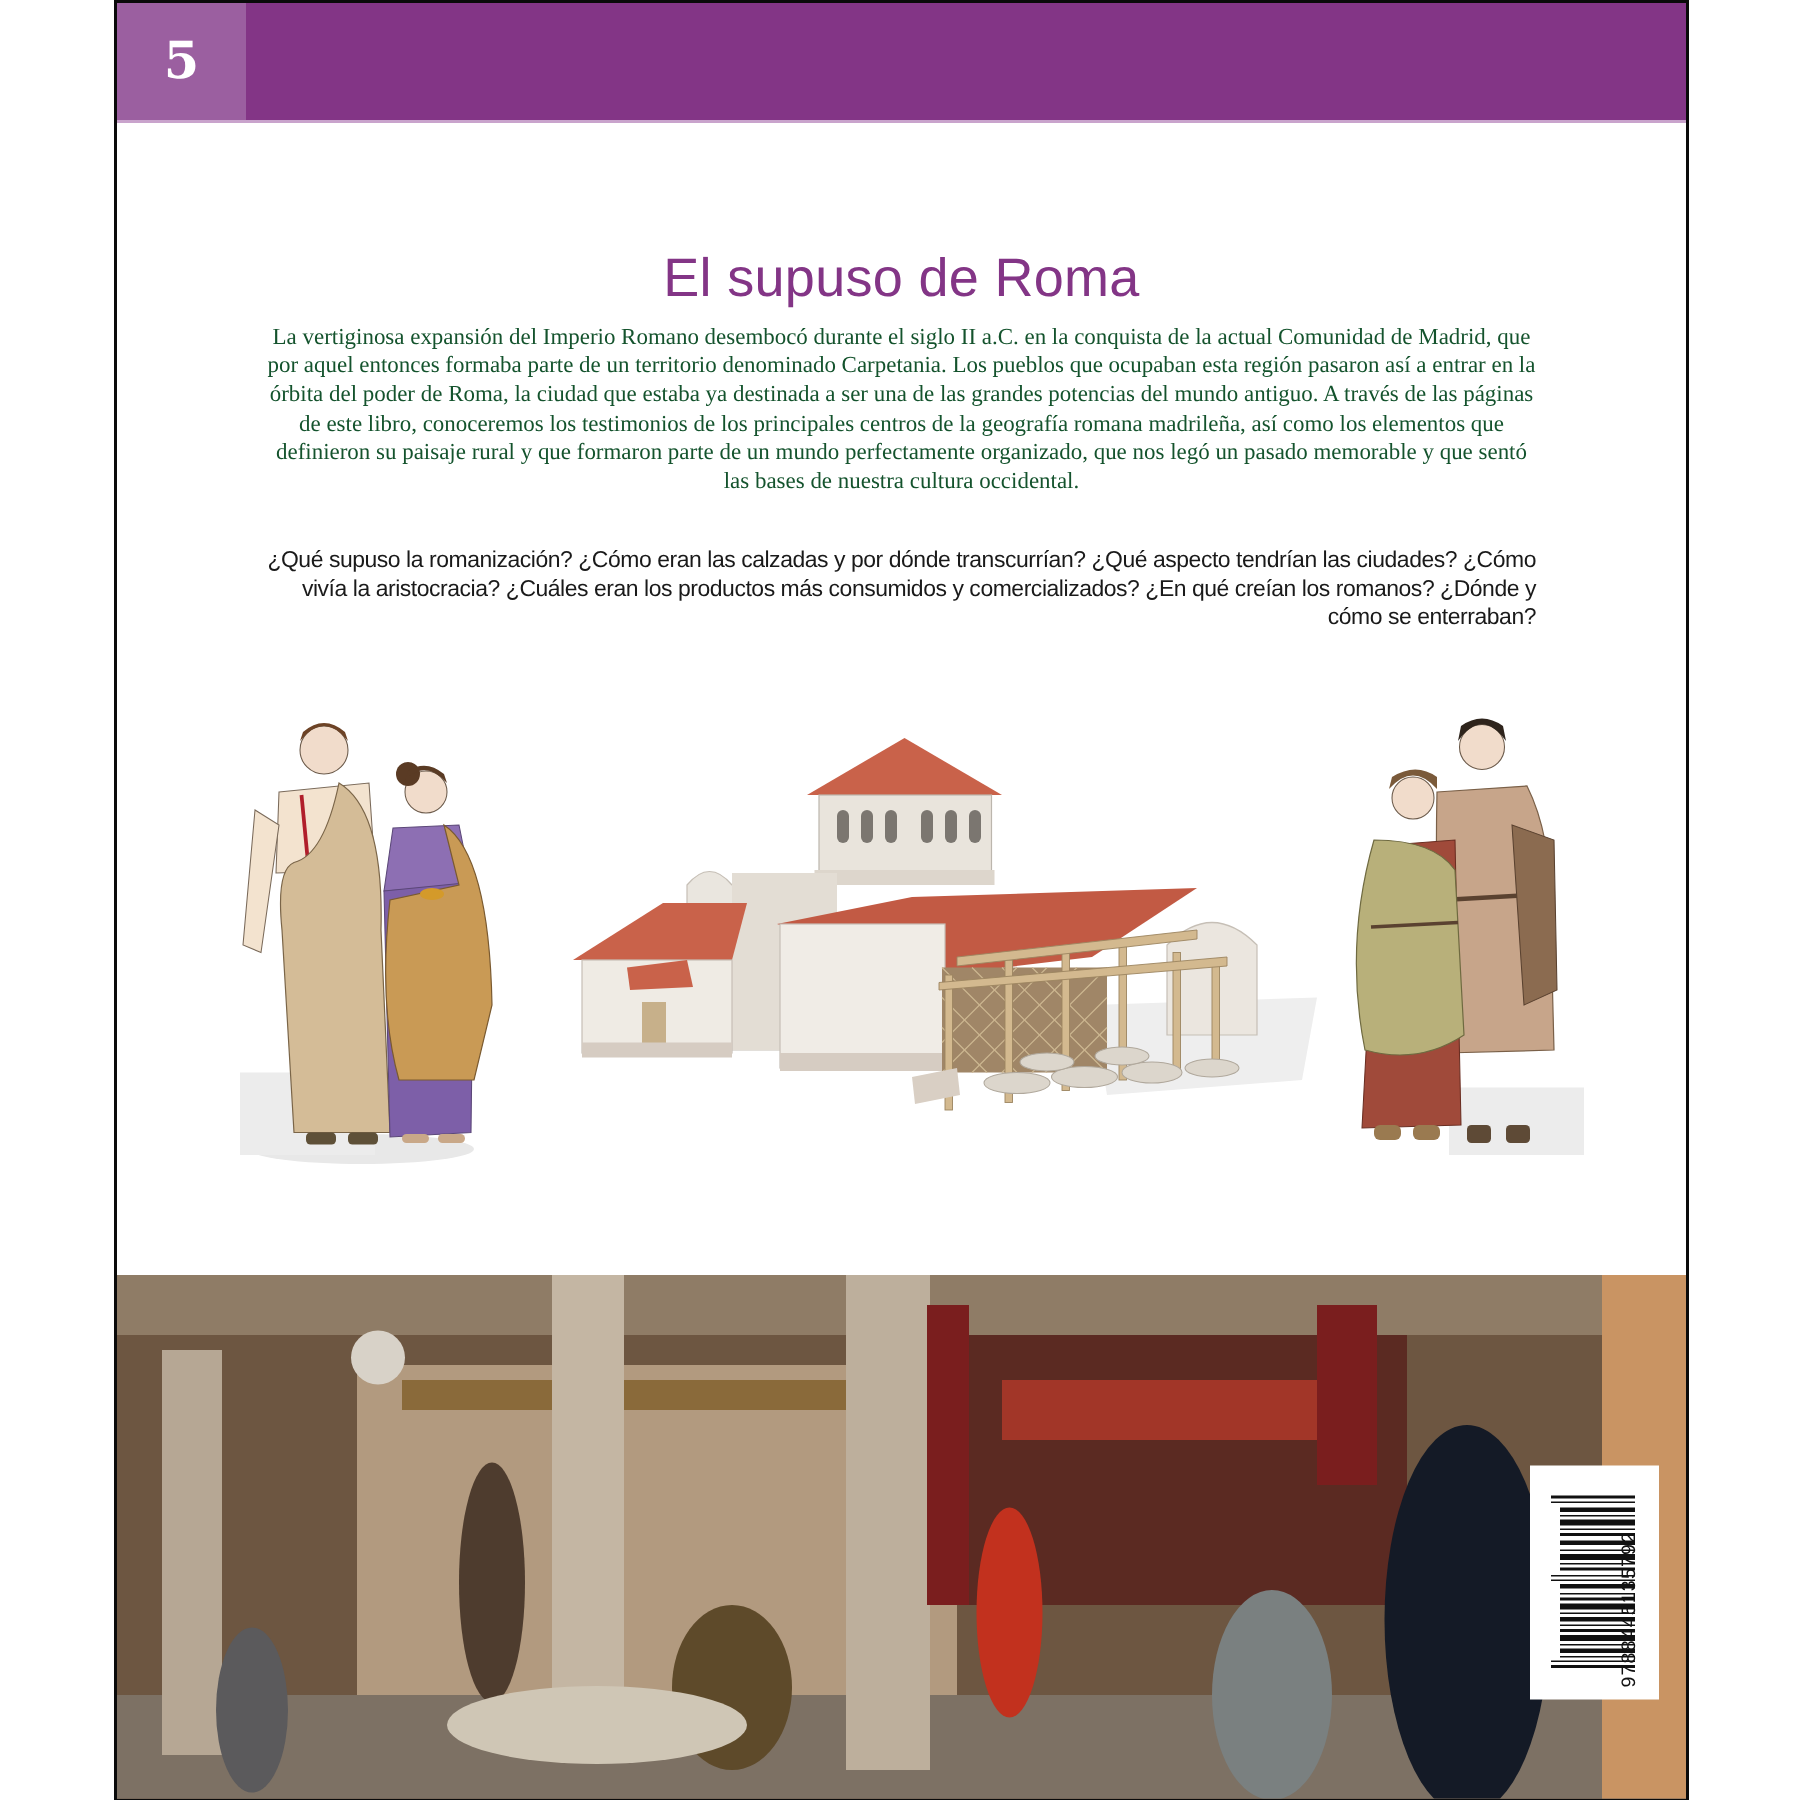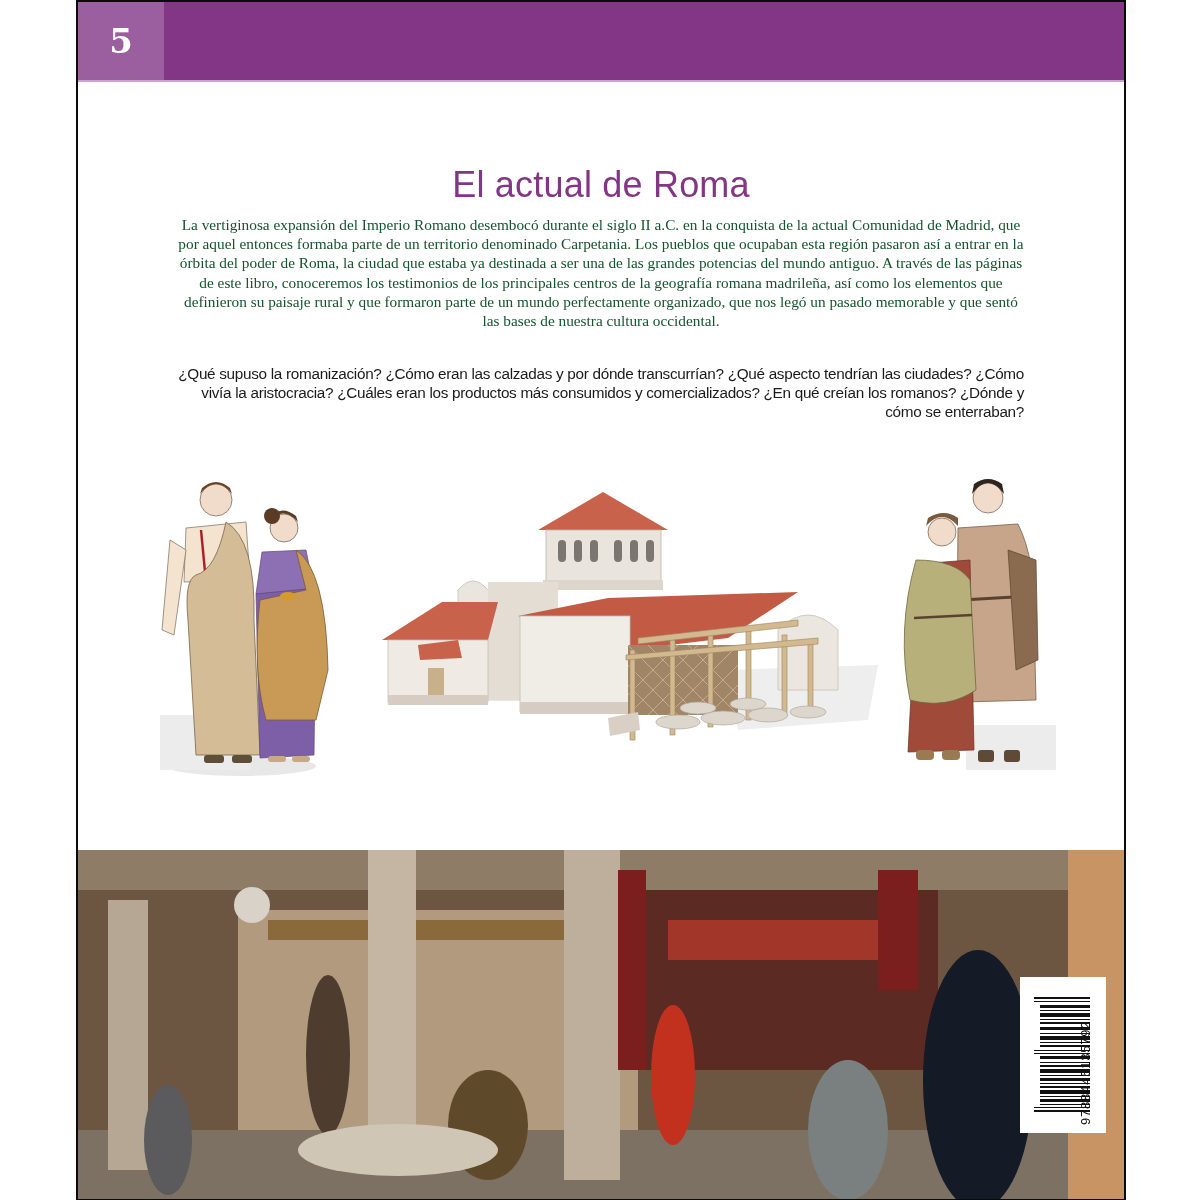--- a/index.html
+++ b/index.html
@@ -19,21 +19,21 @@
 <body>
 
 <div class="book">
 
   <div class="header">
     <div class="num-box">
       <span class="num">5</span>
     </div>
   </div>
 
-  <h1 class="title">El actual de Roma</h1>
+  <h1 class="title">El supuso de Roma</h1>
 
   <p class="intro">La vertiginosa expansión del Imperio Romano desembocó durante el siglo II a.C. en la conquista de la actual Comunidad de Madrid, que por aquel entonces formaba parte de un territorio denominado Carpetania. Los pueblos que ocupaban esta región pasaron así a entrar en la órbita del poder de Roma, la ciudad que estaba ya destinada a ser una de las grandes potencias del mundo antiguo. A través de las páginas de este libro, conoceremos los testimonios de los principales centros de la geografía romana madrileña, así como los elementos que definieron su paisaje rural y que formaron parte de un mundo perfectamente organizado, que nos legó un pasado memorable y que sentó las bases de nuestra cultura occidental.</p>
 
   <p class="questions">¿Qué supuso la romanización? ¿Cómo eran las calzadas y por dónde transcurrían? ¿Qué aspecto tendrían las ciudades? ¿Cómo vivía la aristocracia? ¿Cuáles eran los productos más consumidos y comercializados? ¿En qué creían los romanos? ¿Dónde y cómo se enterraban?</p>
 
   <svg class="illus" style="left:78px;top:468px" width="200" height="310" viewBox="0 0 200 310">
     <ellipse cx="85" cy="296" rx="75" ry="10" fill="#e8e8e8"></ellipse>
     <rect x="4" y="245" width="90" height="55" fill="#ececec"></rect>
 
     <circle cx="60" cy="30" r="16" fill="#f1dccb" stroke="#6b5a4a" stroke-width="0.7"></circle>

